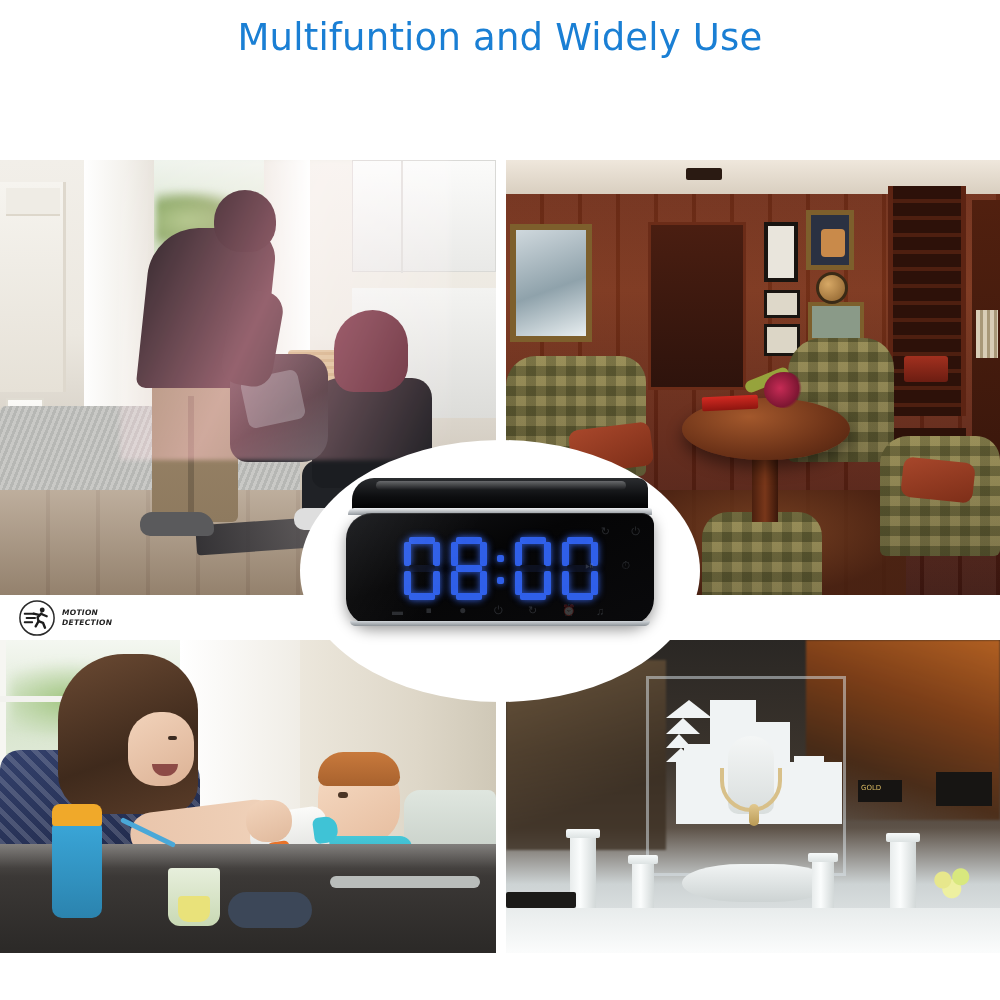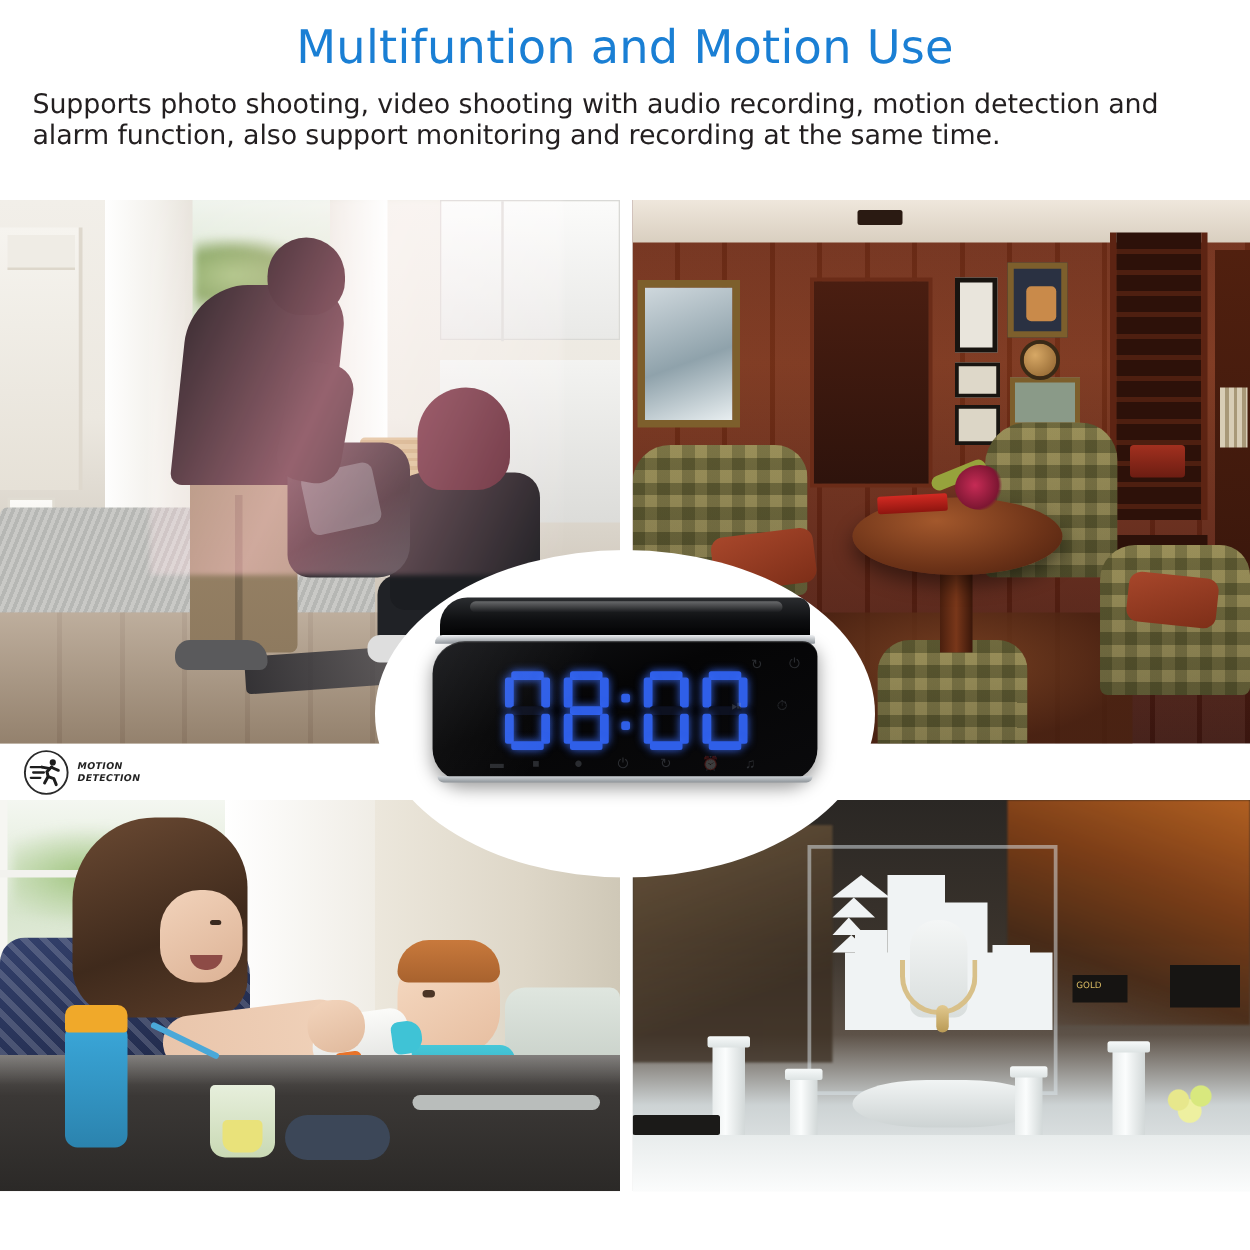--- a/index.html
+++ b/index.html
@@ -334,22 +334,21 @@
   .tr1{left:46px;bottom:8px;} .tr2{left:80px;bottom:8px;}
   .tr3{left:114px;bottom:8px;} .tr4{left:148px;bottom:8px;}
   .tr5{left:182px;bottom:8px;} .tr6{left:216px;bottom:8px;} .tr7{left:250px;bottom:8px;}
 </style>
 </head>
 <body>
 
 <div class="page">
 
   <div class="header">
-    <div class="title">Multifuntion and Motion Use</div>
-    <div class="subtitle">Supports photo shooting, video shooting with audio recording, motion detection and alarm function, also support monitoring and recording at the same time.</div>
+    <div class="title">Multifuntion and Widely Use</div>
   </div>
 
   <div class="grid">
 
     <div class="cell tl">
       <div class="tl-bg"></div>
       <div class="tl-fire"></div>
       <div class="tl-window"></div>
       <div class="tl-curtainL"></div>
       <div class="tl-curtainR"></div>

